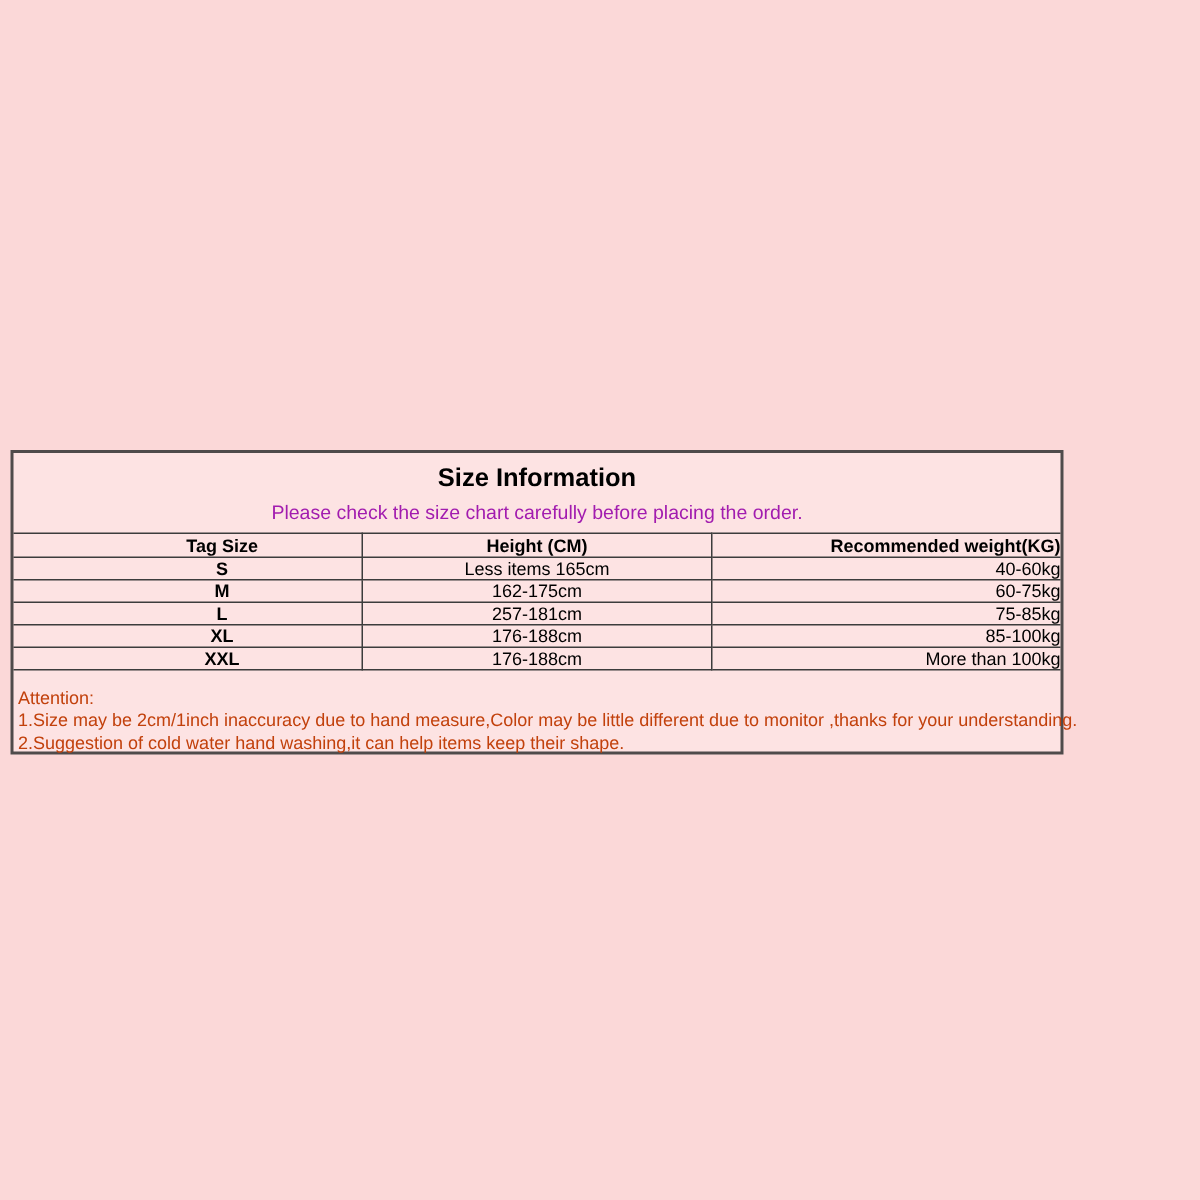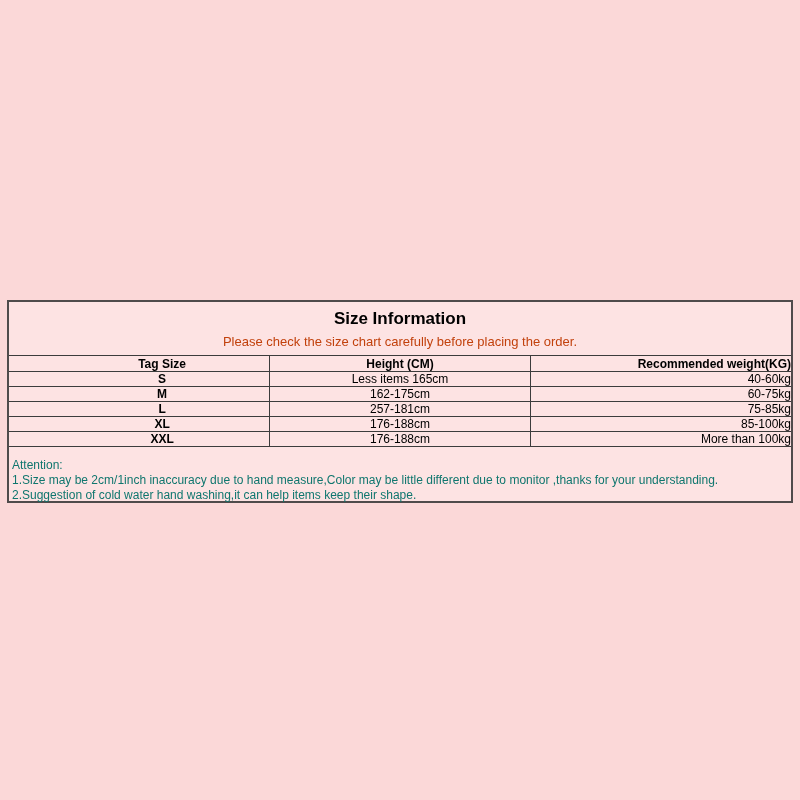--- a/index.html
+++ b/index.html
@@ -11,40 +11,40 @@
     height: 800px;
     position: relative;
     font-family: "Liberation Sans", sans-serif;
     background: #fbd8d8;
     overflow: hidden;
   }
   .panel {
     position: absolute;
     left: 7px;
     top: 300px;
-    width: 786px;
+    width: 702px;
     height: 203px;
     box-sizing: border-box;
     border: 2px solid #4f4b4b;
     background: #fde3e3;
     color: #000;
   }
   .panel-title {
     margin: 6px 0 3px 0;
     text-align: center;
     font-size: 17px;
     line-height: 22px;
     font-weight: bold;
     color: #000;
   }
   .panel-subtitle {
     text-align: center;
     font-size: 13px;
     line-height: 18px;
-    color: #c2410c;
+    color: #a21caf;
   }
   table.size-table {
     width: 100%;
     margin-top: 4px;
     border-collapse: collapse;
     table-layout: fixed;
   }
   table.size-table td {
     border: 1px solid #3c3c3c;
     text-align: center;
@@ -55,21 +55,21 @@
     vertical-align: middle;
   }
   table.size-table td:first-child { border-left: none; padding-left: 46px; }
   table.size-table td:last-child { border-right: none; text-align: right; }
   table.size-table tr.header-row td { font-weight: bold; height: 15px; }
   table.size-table td.tag-cell { font-weight: bold; }
   .attention {
     padding: 11px 4px 0 3px;
     font-size: 12px;
     line-height: 15px;
-    color: #0f766e;
+    color: #c2410c;
   }
   .attention div { white-space: nowrap; }
 </style>
 </head>
 <body>
 
 <div class="panel">
   <div class="panel-title">Size Information</div>
   <div class="panel-subtitle">Please check the size chart carefully before placing the order.</div>
 

